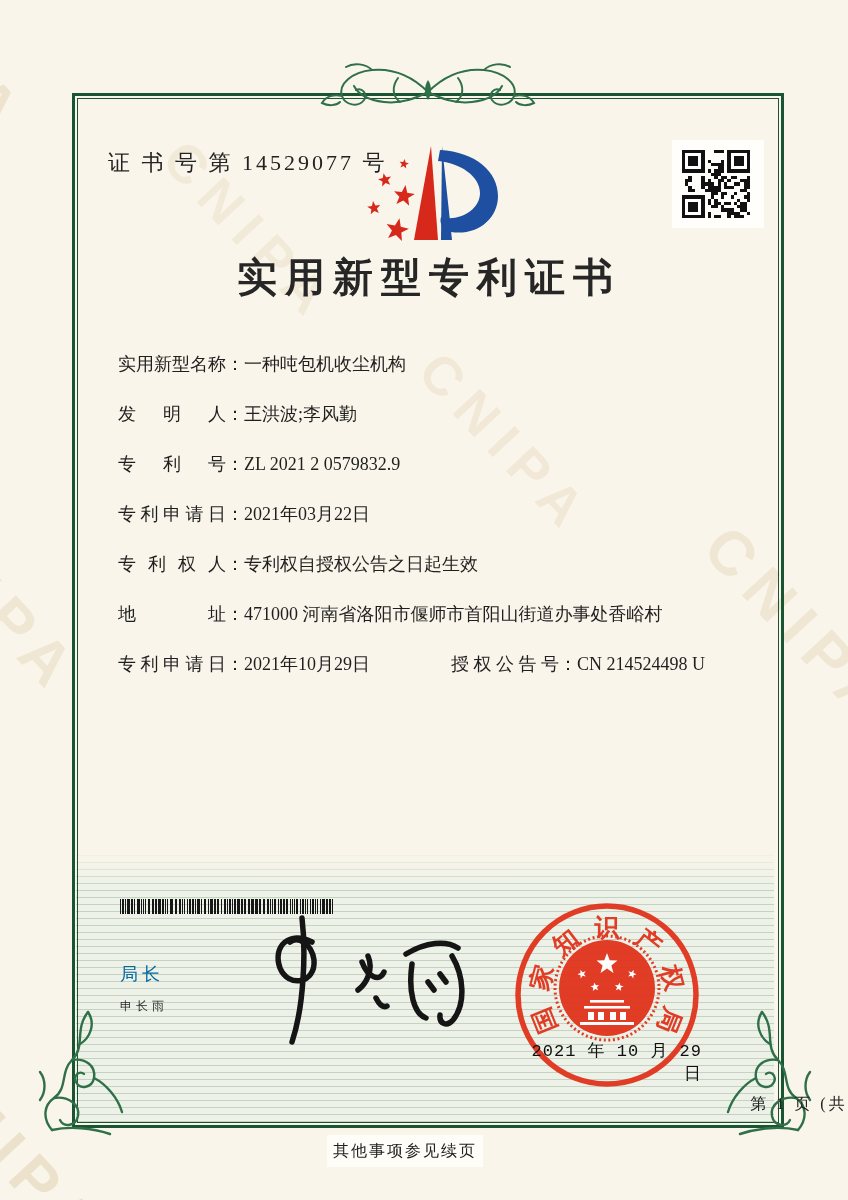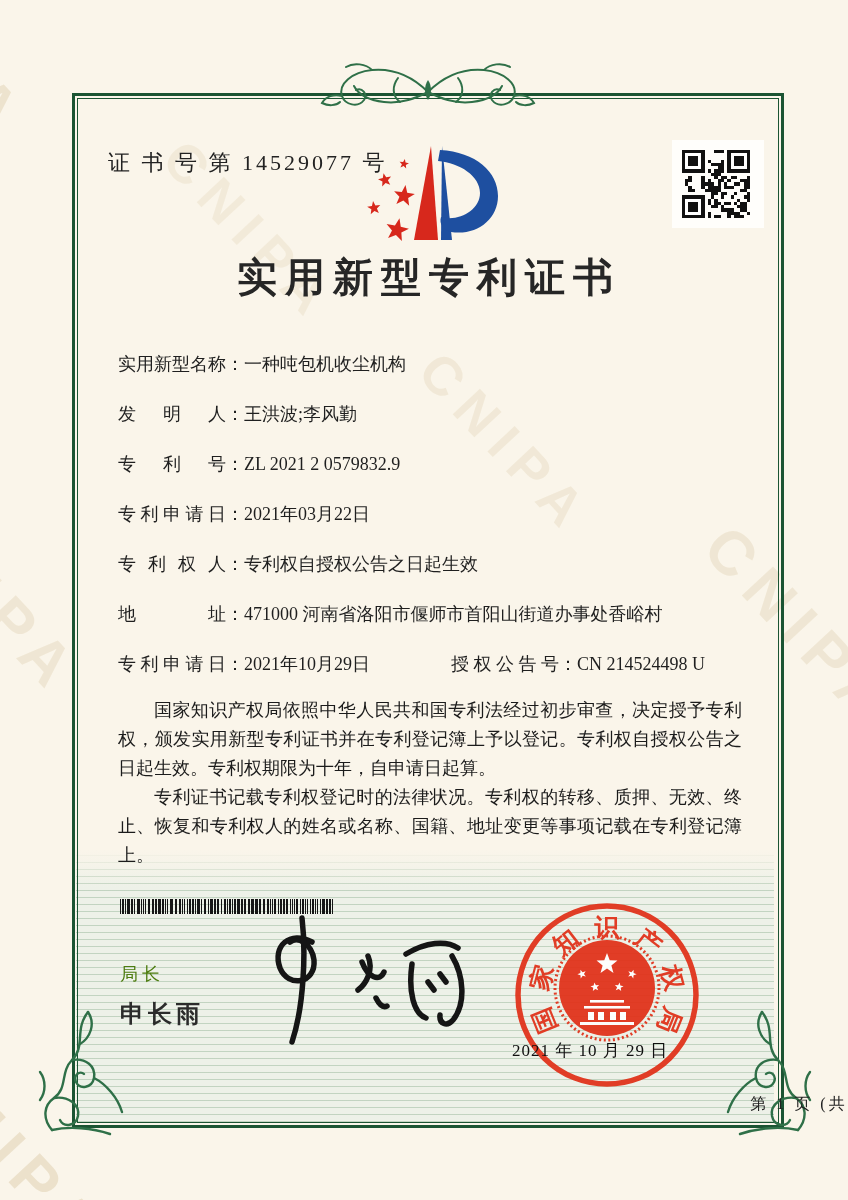--- a/index.html
+++ b/index.html
@@ -35,27 +35,27 @@
   .row{position:relative;height:50px;white-space:nowrap;}
   .lbl{display:inline-block;width:108px;text-align:justify;text-align-last:justify;vertical-align:top;}
   .pair2{position:absolute;left:333px;top:0;}
   
   .paras{position:absolute;left:118px;top:696px;width:624px;font-size:18px;line-height:29px;
          text-align:justify;color:#1b1b1b;}
   .paras p{margin:0;text-indent:2em;}
   
   .barcode{position:absolute;left:120px;top:899px;width:218px;height:15px;}
   .director-title{position:absolute;left:120px;top:962px;font-size:18px;letter-spacing:4px;
-                  font-family:Liberation Sans, sans-serif;color:#4d7c0f;}
-  .director-name{position:absolute;left:120px;top:998px;font-size:24px;letter-spacing:4px;
-                 font-family:"Liberation Sans","DejaVu Sans",sans-serif;color:#2b2b2b;font-weight:bold;}
+                  font-family:Liberation Sans, sans-serif;color:#0369a1;}
+  .director-name{position:absolute;left:120px;top:998px;font-size:12px;letter-spacing:4px;
+                 font-family:"Liberation Sans","DejaVu Sans",sans-serif;color:#2b2b2b;}
   .signature{position:absolute;left:250px;top:912px;width:215px;height:140px;}
   .seal{position:absolute;left:512px;top:900px;width:190px;height:190px;opacity:.94;}
-  .seal-date{position:absolute;left:512px;top:1039px;width:190px;text-align:left;font-size:17px;
-             letter-spacing:1px;color:#101010;}
+  .seal-date{position:absolute;left:512px;top:1039px;width:190px;text-align:right;font-size:17px;
+             letter-spacing:1px;color:#101010;font-family:Liberation Mono, monospace;}
   .page-footer{position:absolute;left:76px;top:1094px;width:800px;text-align:right;font-size:16px;
                letter-spacing:3px;color:#222;margin-left:24px;}
   .note-box{position:absolute;left:327px;top:1135px;width:156px;height:32px;background:#fffdf7;
             display:flex;align-items:center;justify-content:center;font-size:16px;letter-spacing:2px;color:#222;}
   
   .orn-top{position:absolute;left:308px;top:58px;width:240px;height:58px;}
   .orn-bl{position:absolute;left:30px;top:1008px;width:120px;height:132px;}
   .orn-br{position:absolute;left:700px;top:1008px;width:120px;height:132px;transform:scaleX(-1);}
 </style>
 </head>
@@ -258,24 +258,20 @@
   <div class="fields">
       <div class="row"><span class="lbl">实用新型名称</span><span class="">：</span><span class="">一种吨包机收尘机构</span></div>
       <div class="row"><span class="lbl">发明人</span><span class="">：</span><span class="">王洪波;李风勤</span></div>
       <div class="row"><span class="lbl">专利号</span><span class="">：</span><span class="">ZL 2021 2 0579832.9</span></div>
       <div class="row"><span class="lbl">专利申请日</span><span class="">：</span><span class="">2021年03月22日</span></div>
       <div class="row"><span class="lbl">专利权人</span><span class="">：</span><span class="">专利权自授权公告之日起生效</span></div>
       <div class="row"><span class="lbl">地址</span><span class="">：</span><span class="">471000 河南省洛阳市偃师市首阳山街道办事处香峪村</span></div>
       <div class="row"><span class="lbl">专利申请日</span><span class="">：</span><span class="">2021年10月29日</span><span class="pair2"><span class="lbl">授权公告号</span><span class="">：</span><span class="">CN 214524498 U</span></span></div>
     </div>
 
-  <div class="paras">
-    <p>国家知识产权局依照中华人民共和国专利法经过初步审查，决定授予专利权，颁发实用新型专利证书并在专利登记簿上予以登记。专利权自授权公告之日起生效。专利权期限为十年，自申请日起算。</p>
-    <p>专利证书记载专利权登记时的法律状况。专利权的转移、质押、无效、终止、恢复和专利权人的姓名或名称、国籍、地址变更等事项记载在专利登记簿上。</p>
-  </div>
 
   <svg class="barcode" viewBox="0 0 218 15" preserveAspectRatio="none">
       <rect x="0" y="0" width="1" height="15" fill="#161616"></rect>
       <rect x="2" y="0" width="2" height="15" fill="#161616"></rect>
       <rect x="5" y="0" width="1" height="15" fill="#161616"></rect>
       <rect x="7" y="0" width="3" height="15" fill="#161616"></rect>
       <rect x="11" y="0" width="2" height="15" fill="#161616"></rect>
       <rect x="14" y="0" width="1" height="15" fill="#161616"></rect>
       <rect x="17" y="0" width="3" height="15" fill="#161616"></rect>
       <rect x="21" y="0" width="1" height="15" fill="#161616"></rect>
@@ -388,14 +384,15 @@
         <text x="95" y="36" transform="rotate(-38 95 95)" text-anchor="middle" font-size="25" font-weight="bold" fill="#e1321a" font-family="'Liberation Serif',serif">知</text>
         <text x="95" y="36" transform="rotate(0 95 95)" text-anchor="middle" font-size="25" font-weight="bold" fill="#e1321a" font-family="'Liberation Serif',serif">识</text>
         <text x="95" y="36" transform="rotate(38 95 95)" text-anchor="middle" font-size="25" font-weight="bold" fill="#e1321a" font-family="'Liberation Serif',serif">产</text>
         <text x="95" y="36" transform="rotate(75 95 95)" text-anchor="middle" font-size="25" font-weight="bold" fill="#e1321a" font-family="'Liberation Serif',serif">权</text>
         <text x="95" y="36" transform="rotate(112 95 95)" text-anchor="middle" font-size="25" font-weight="bold" fill="#e1321a" font-family="'Liberation Serif',serif">局</text>
       </g>
   </svg>
   <div class="seal-date">2021 年 10 月 29 日</div>
 
   <div class="page-footer">第 1 页 (共 2 页)</div>
+  <div class="note-box">其他事项参见续页</div>
 
 </div>
 
 </body></html>

